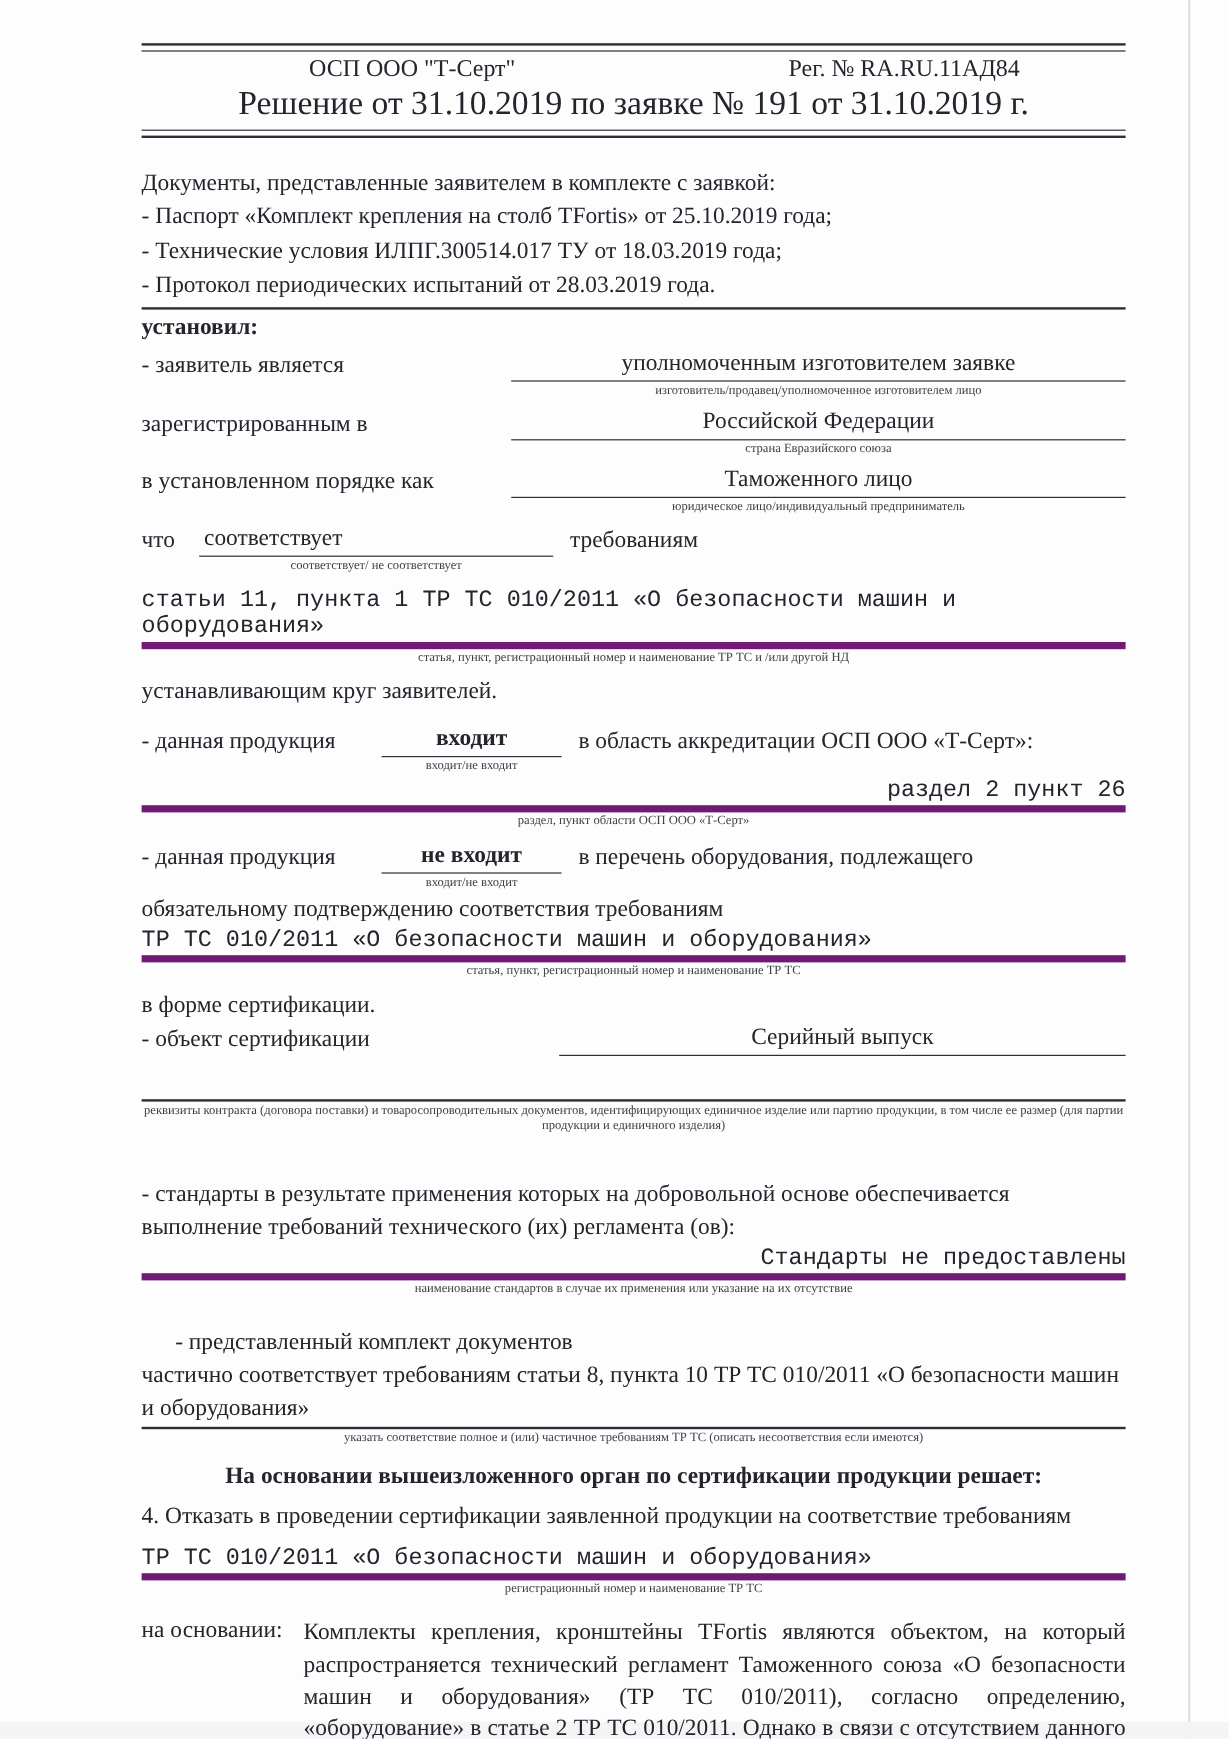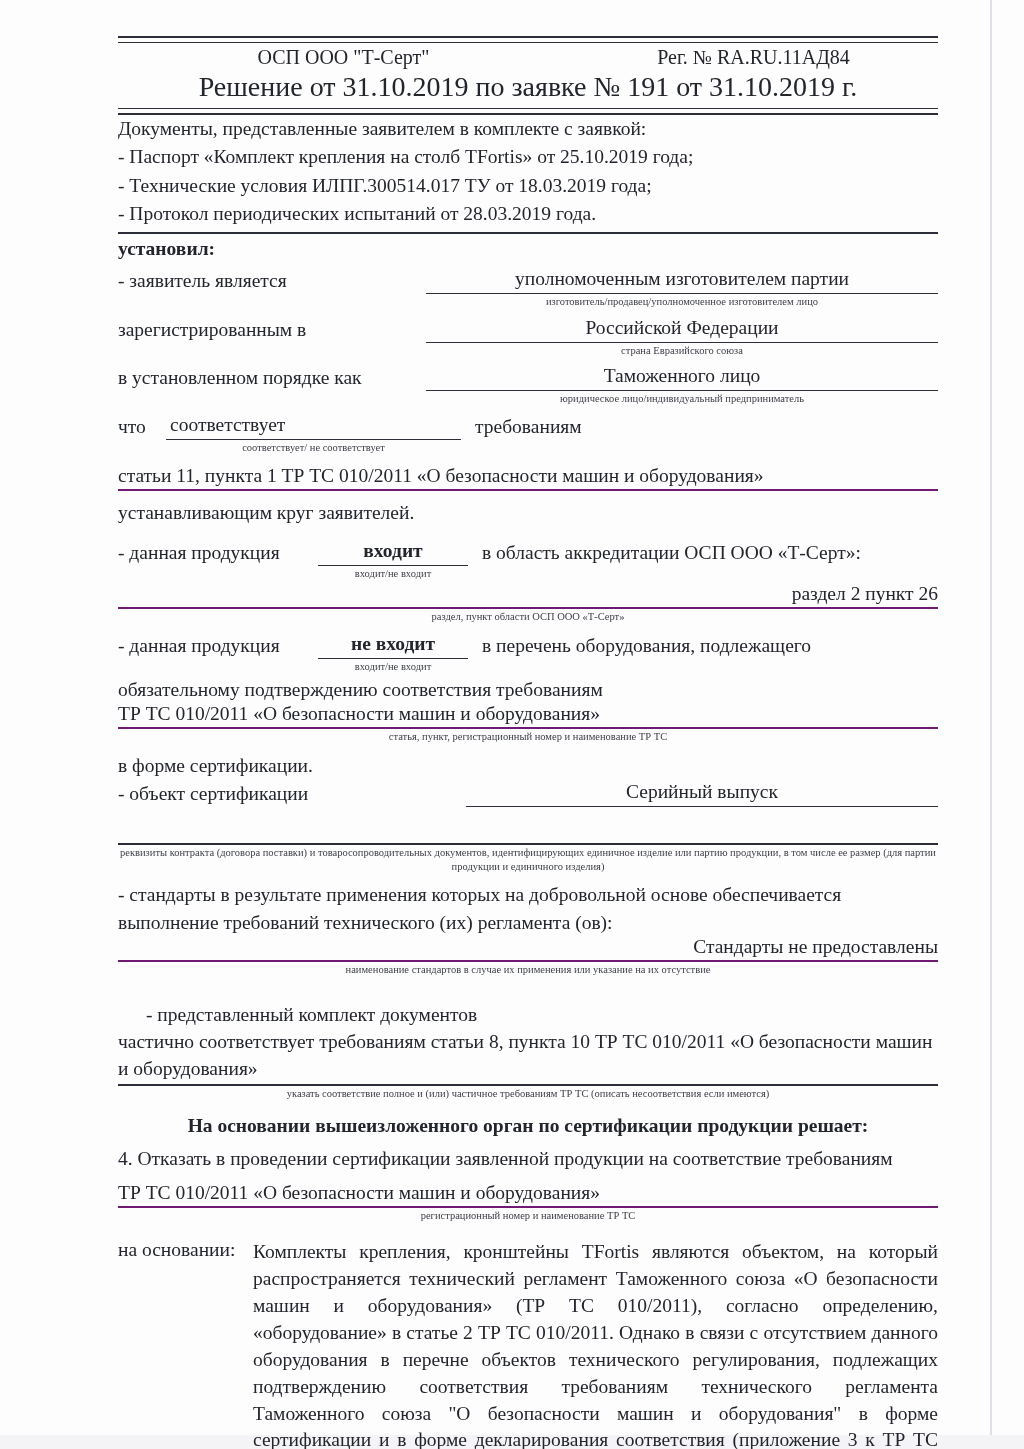--- a/index.html
+++ b/index.html
@@ -24,37 +24,37 @@
   .dbl-rule:after{bottom:0;height:1px;}
   .dbl-rule.flip:before{height:1px;}
   .dbl-rule.flip:after{height:2px;}
 
   .header-box{padding:3px 0 5px 0;}
   .header-row1{display:flex;font-size:20px;}
   .header-row1 .org{width:55%;text-align:center;}
   .header-row1 .reg{width:45%;text-align:center;}
   .header-row2{text-align:center;font-size:28px;margin-top:2px;}
 
-  .docs{font-size:19.5px;line-height:1.45;}
+  .docs{margin-top:24px;font-size:19.5px;line-height:1.45;}
 
   .rule{height:2px;background:#2c2f37;margin-top:4px;}
 
   .ustanovil{font-weight:bold;font-size:19.5px;margin-top:4px;}
 
   .frow{display:flex;align-items:flex-start;font-size:19.5px;margin-top:8px;}
   .frow .lbl{flex:0 0 auto;padding-top:2px;}
   .frow .field{flex:1 1 auto;display:flex;flex-direction:column;}
   .frow .field .val{border-bottom:1.5px solid #2c2f37;text-align:center;padding:0 4px 1px 4px;min-height:24px;}
   .frow .field .val.left{text-align:left;}
   .frow .suffix{flex:0 0 auto;padding-top:2px;margin-left:14px;}
   .caption{font-size:10.5px;color:#3c3f46;text-align:center;padding-top:1px;line-height:1.3;}
   .bold{font-weight:bold;}
 
   .fullline{font-size:19.5px;margin-top:10px;}
-  .fullline .val{border-bottom:2px solid #701a75;padding-bottom:2px;}
+  .fullline .val{border-bottom:6px solid #701a75;padding-bottom:2px;font-family:Liberation Mono, monospace;}
   .fullline .val.center{text-align:right;}
   .plain{font-size:19.5px;margin-top:8px;line-height:1.4;}
 
   .blankline{border-bottom:2px solid #2c2f37;height:22px;margin-top:14px;}
   .contract-caption{max-width:820px;}
 
   .center-head{font-weight:bold;text-align:center;font-size:19.5px;margin-top:14px;}
 
   .basis{display:flex;font-size:19.5px;margin-top:16px;}
   .basis .lbl{flex:0 0 135px;}
@@ -84,21 +84,21 @@
     <div>- Технические условия ИЛПГ.300514.017 ТУ от 18.03.2019 года;</div>
     <div>- Протокол периодических испытаний от 28.03.2019 года.</div>
   </div>
   <div class="rule"></div>
 
   <div class="ustanovil">установил:</div>
 
   <div class="frow">
     <span class="lbl" style="flex-basis:308px;">- заявитель является</span>
     <span class="field">
-      <span class="val">уполномоченным изготовителем партии</span>
+      <span class="val">уполномоченным изготовителем заявке</span>
       <span class="caption">изготовитель/продавец/уполномоченное изготовителем лицо</span>
     </span>
   </div>
 
   <div class="frow">
     <span class="lbl" style="flex-basis:308px;">зарегистрированным в</span>
     <span class="field">
       <span class="val">Российской Федерации</span>
       <span class="caption">страна Евразийского союза</span>
     </span>
@@ -116,20 +116,21 @@
     <span class="lbl" style="flex-basis:48px;">что</span>
     <span class="field" style="flex:0 0 295px;">
       <span class="val left">соответствует</span>
       <span class="caption">соответствует/ не соответствует</span>
     </span>
     <span class="suffix">требованиям</span>
   </div>
 
   <div class="fullline">
     <div class="val">статьи 11, пункта 1 ТР ТС 010/2011 «О безопасности машин и оборудования»</div>
+    <div class="caption">статья, пункт, регистрационный номер и наименование ТР ТС и /или другой НД</div>
   </div>
 
   <div class="plain">устанавливающим круг заявителей.</div>
 
   <div class="frow" style="margin-top:14px;">
     <span class="lbl" style="flex-basis:200px;">- данная продукция</span>
     <span class="field" style="flex:0 0 150px;">
       <span class="val bold">входит</span>
       <span class="caption">входит/не входит</span>
     </span>
@@ -162,21 +163,21 @@
   <div class="frow" style="margin-top:2px;justify-content:flex-end;">
     <span class="lbl" style="flex-basis:348px;">- объект сертификации</span>
     <span class="field">
       <span class="val">Серийный выпуск</span>
     </span>
   </div>
 
   <div class="blankline"></div>
   <div class="caption contract-caption">реквизиты контракта (договора поставки) и товаросопроводительных документов, идентифицирующих единичное изделие или партию продукции, в том числе ее размер (для партии продукции и единичного изделия)</div>
 
-  <div class="plain" style="margin-top:8px;">- стандарты в результате применения которых на добровольной основе обеспечивается выполнение требований технического (их) регламента (ов):</div>
+  <div class="plain" style="margin-top:36px;">- стандарты в результате применения которых на добровольной основе обеспечивается выполнение требований технического (их) регламента (ов):</div>
 
   <div class="fullline" style="margin-top:0;">
     <div class="val center">Стандарты не предоставлены</div>
     <div class="caption">наименование стандартов в случае их применения или указание на их отсутствие</div>
   </div>
 
   <div class="plain" style="margin-top:24px;margin-left:28px;">- представленный комплект документов</div>
   <div class="plain" style="margin-top:0;">частично соответствует требованиям статьи 8, пункта 10 ТР ТС 010/2011 «О безопасности машин и оборудования»</div>
   <div class="rule" style="margin-top:2px;"></div>
   <div class="caption">указать соответствие полное и (или) частичное требованиям ТР ТС (описать несоответствия если имеются)</div>

